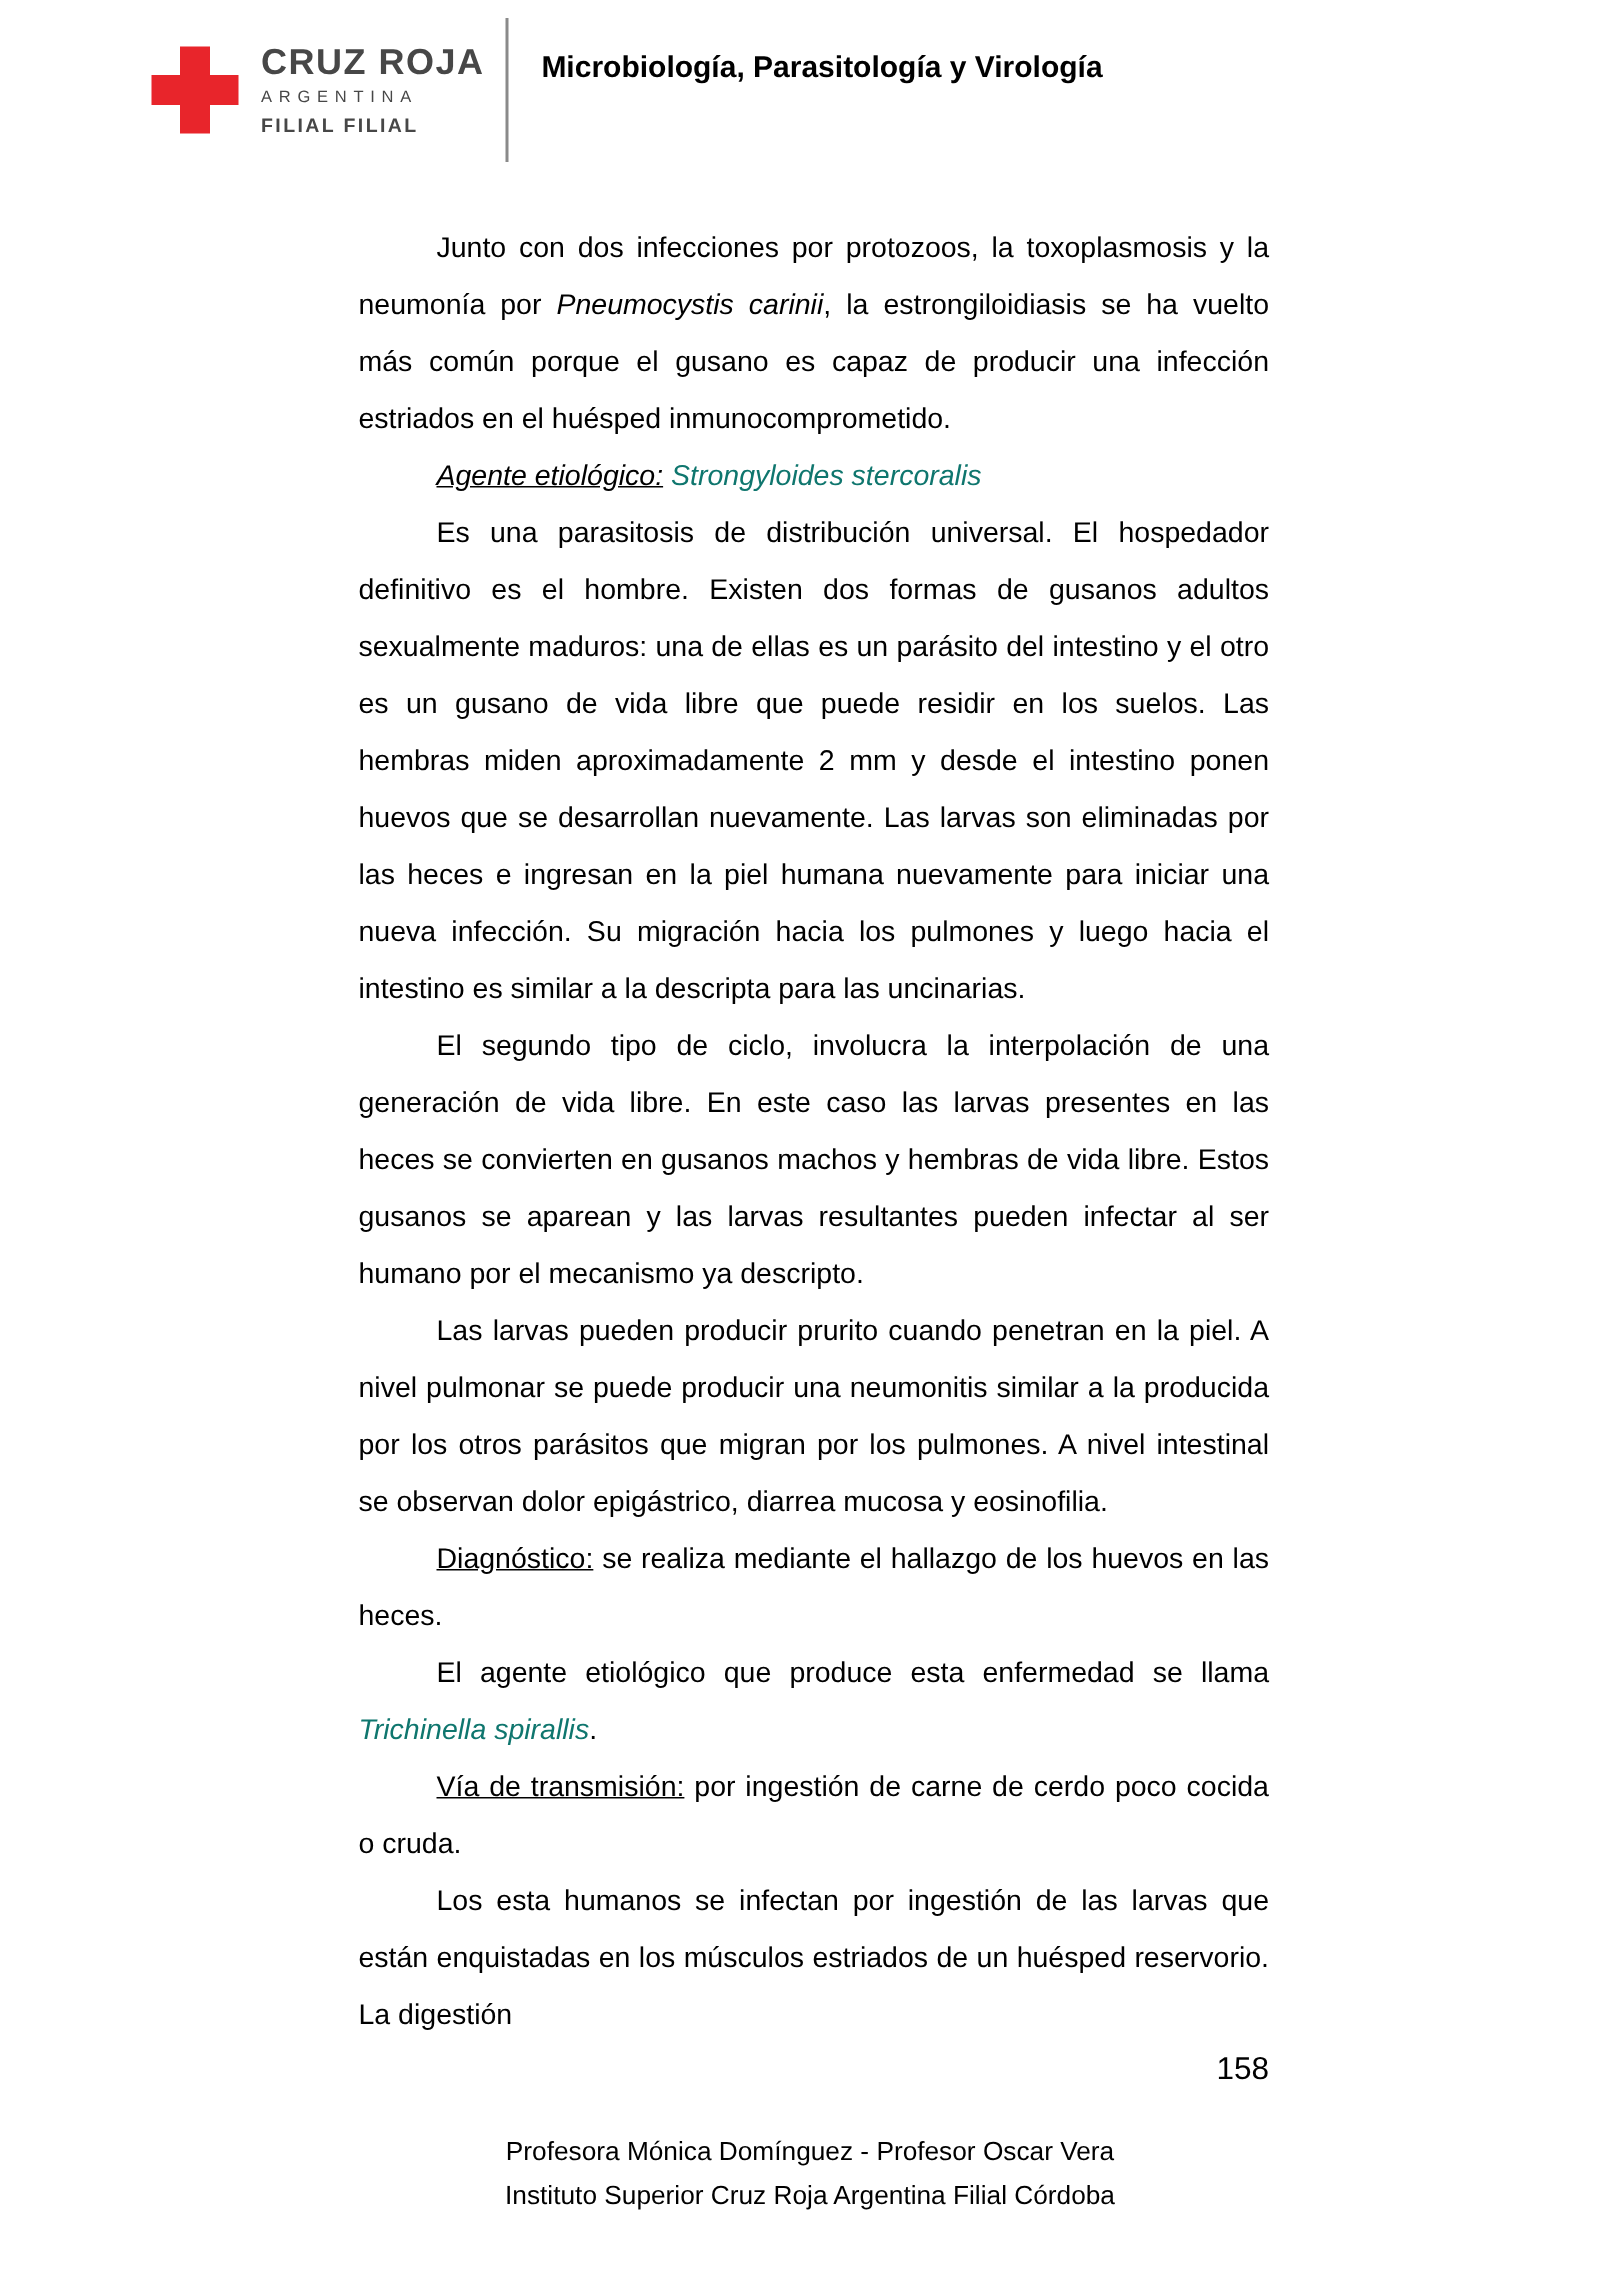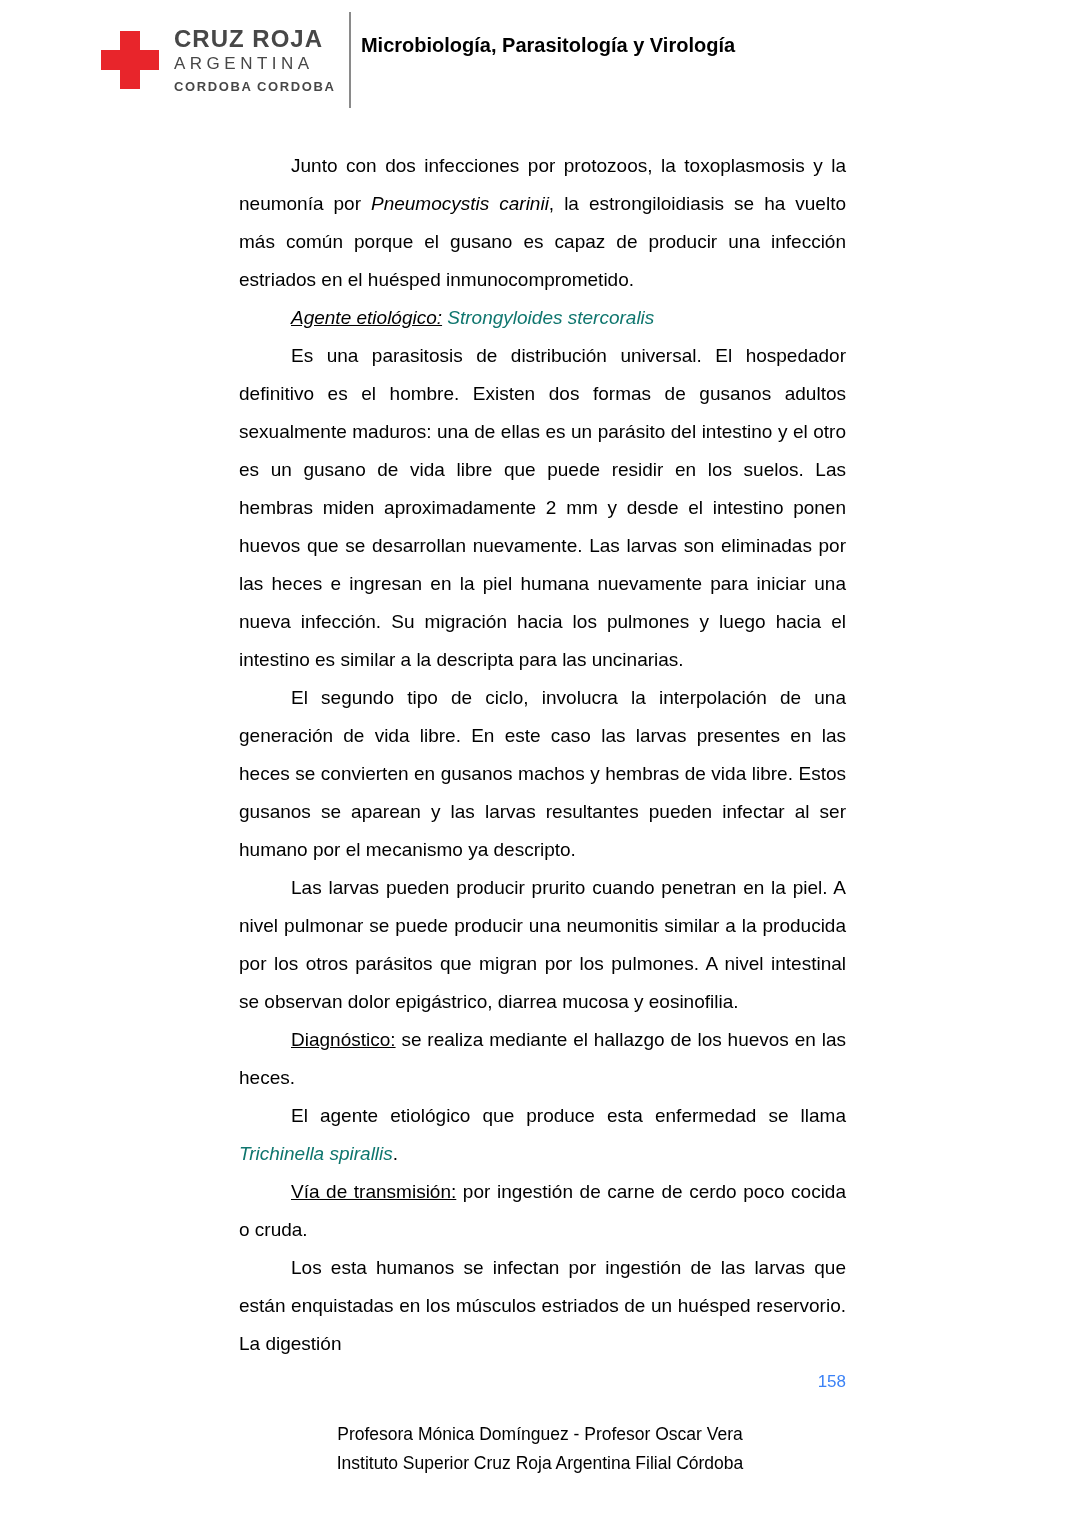--- a/index.html
+++ b/index.html
@@ -20,21 +20,21 @@
   .logo {
     position: absolute;
     left: 14px;
     top: 12px;
     display: flex;
     align-items: center;
   }
   .logo-cross { margin-right: 12px; }
   .logo-text { color: #474747; }
   .logo-line1 { font-size: 24px; font-weight: bold; letter-spacing: 1px; line-height: 1.1; }
-  .logo-line2 { font-size: 17px; letter-spacing: 4.5px; margin-top: 3px; line-height: 1.1; }
+  .logo-line2 { font-size: 11px; letter-spacing: 4.5px; margin-top: 3px; line-height: 1.1; }
   .logo-line3 { font-size: 13px; font-weight: bold; letter-spacing: 1.6px; margin-top: 6px; line-height: 1.1; }
   .logo-divider {
     width: 2px;
     height: 96px;
     background: #8a8a8a;
     margin-left: 14px;
   }
   .doc-title {
     position: absolute;
     left: 16px;
@@ -64,22 +64,22 @@
   }
   .run.italic { font-style: italic; }
   .run.underline { text-decoration: underline; }
   .run.red { color: #0f766e; }
 
   
   .page-number {
     position: absolute;
     right: 150px;
     bottom: 134px;
-    font-size: 17px;
-    color: #3b82f6;
+    font-size: 21px;
+    color: #000000;
     text-align: right;
   }
   .page-footer {
     position: absolute;
     left: 0;
     right: 0;
     bottom: 48px;
     text-align: center;
     font-size: 17.5px;
     line-height: 29px;
@@ -93,21 +93,21 @@
 
   <header class="page-header">
     <div class="logo">
       <svg class="logo-cross" width="64" height="64" viewBox="0 0 64 64" aria-hidden="true">
         <rect x="22" y="3" width="20" height="58" fill="#e8252b"></rect>
         <rect x="3" y="22" width="58" height="20" fill="#e8252b"></rect>
       </svg>
       <div class="logo-text">
         <div class="logo-line1">CRUZ ROJA</div>
         <div class="logo-line2">ARGENTINA</div>
-        <div class="logo-line3">CORDOBA CORDOBA</div>
+        <div class="logo-line3">FILIAL FILIAL</div>
       </div>
       <div class="logo-divider"></div>
     </div>
     <h1 class="doc-title">Microbiología, Parasitología y Virología</h1>
   </header>
 
   <main class="content">
 
   <p><span class="run">Junto con dos infecciones por protozoos, la toxoplasmosis y la neumonía por </span><span class="run italic">Pneumocystis carinii</span><span class="run">, la estrongiloidiasis se ha vuelto más común porque el gusano es capaz de producir una infección estriados en el huésped inmunocomprometido.</span></p>
       <p><span class="run underline italic">Agente etiológico:</span><span class="run"> </span><span class="run red italic">Strongyloides stercoralis</span></p>

